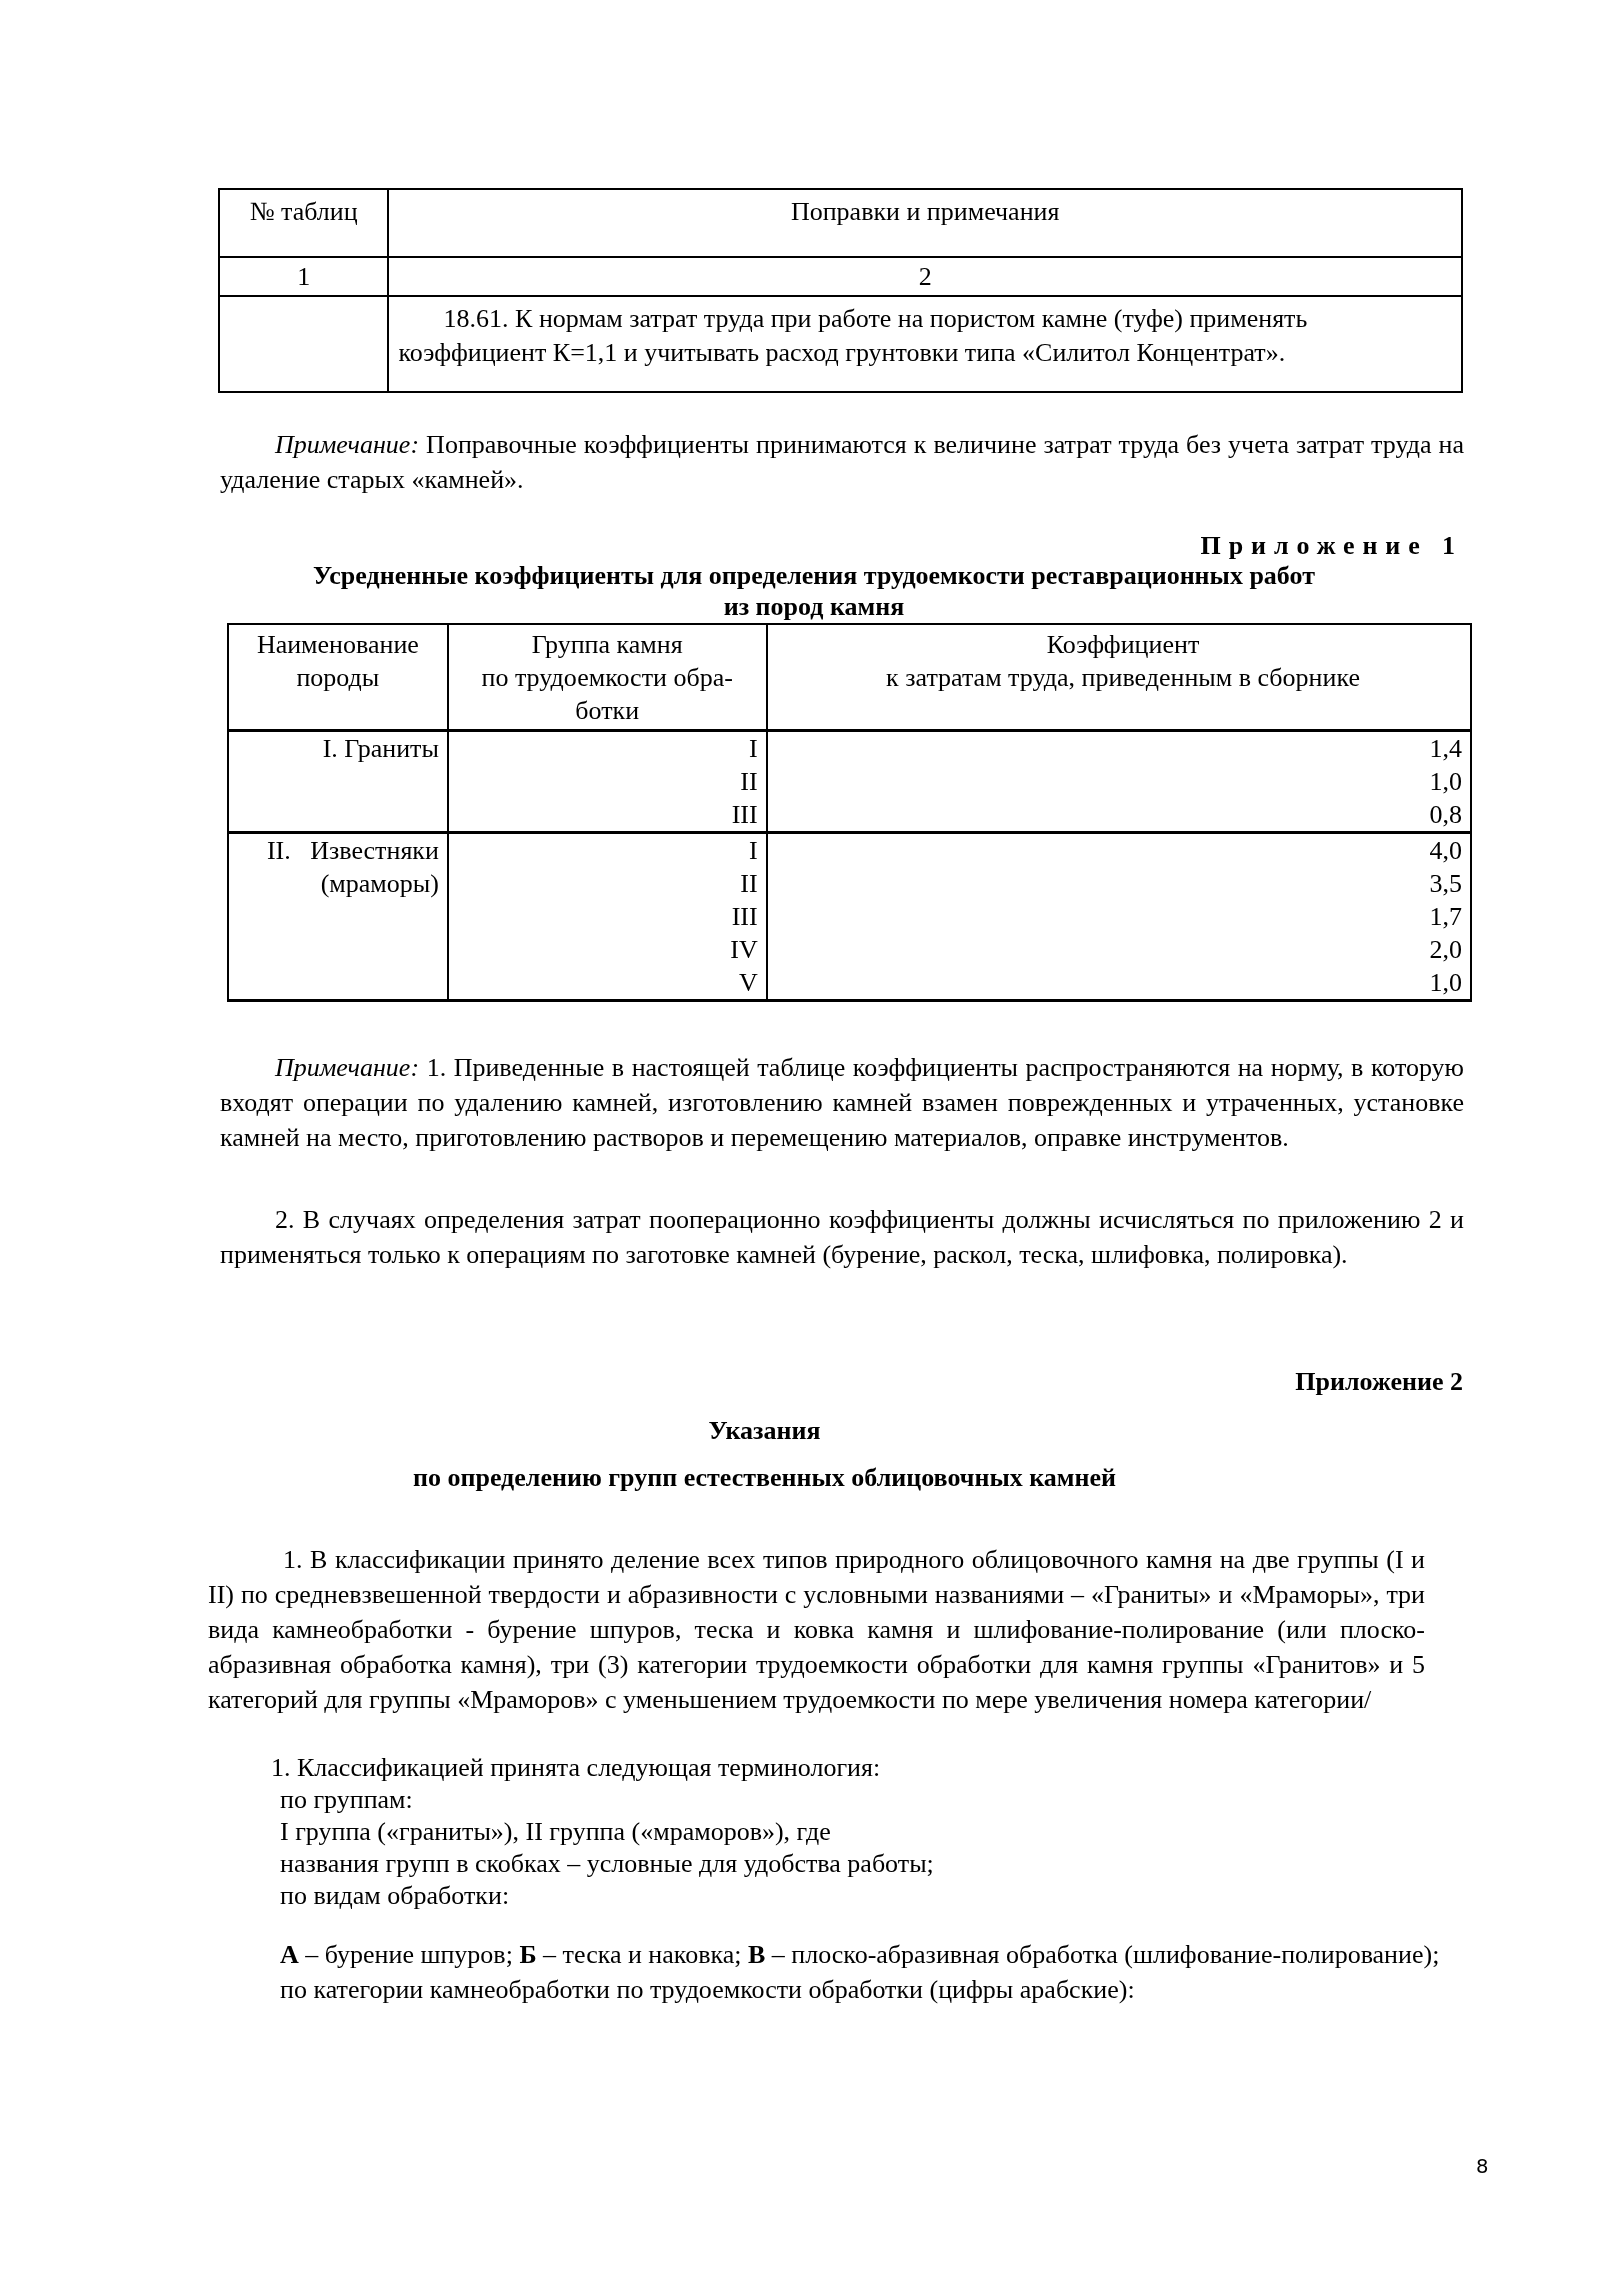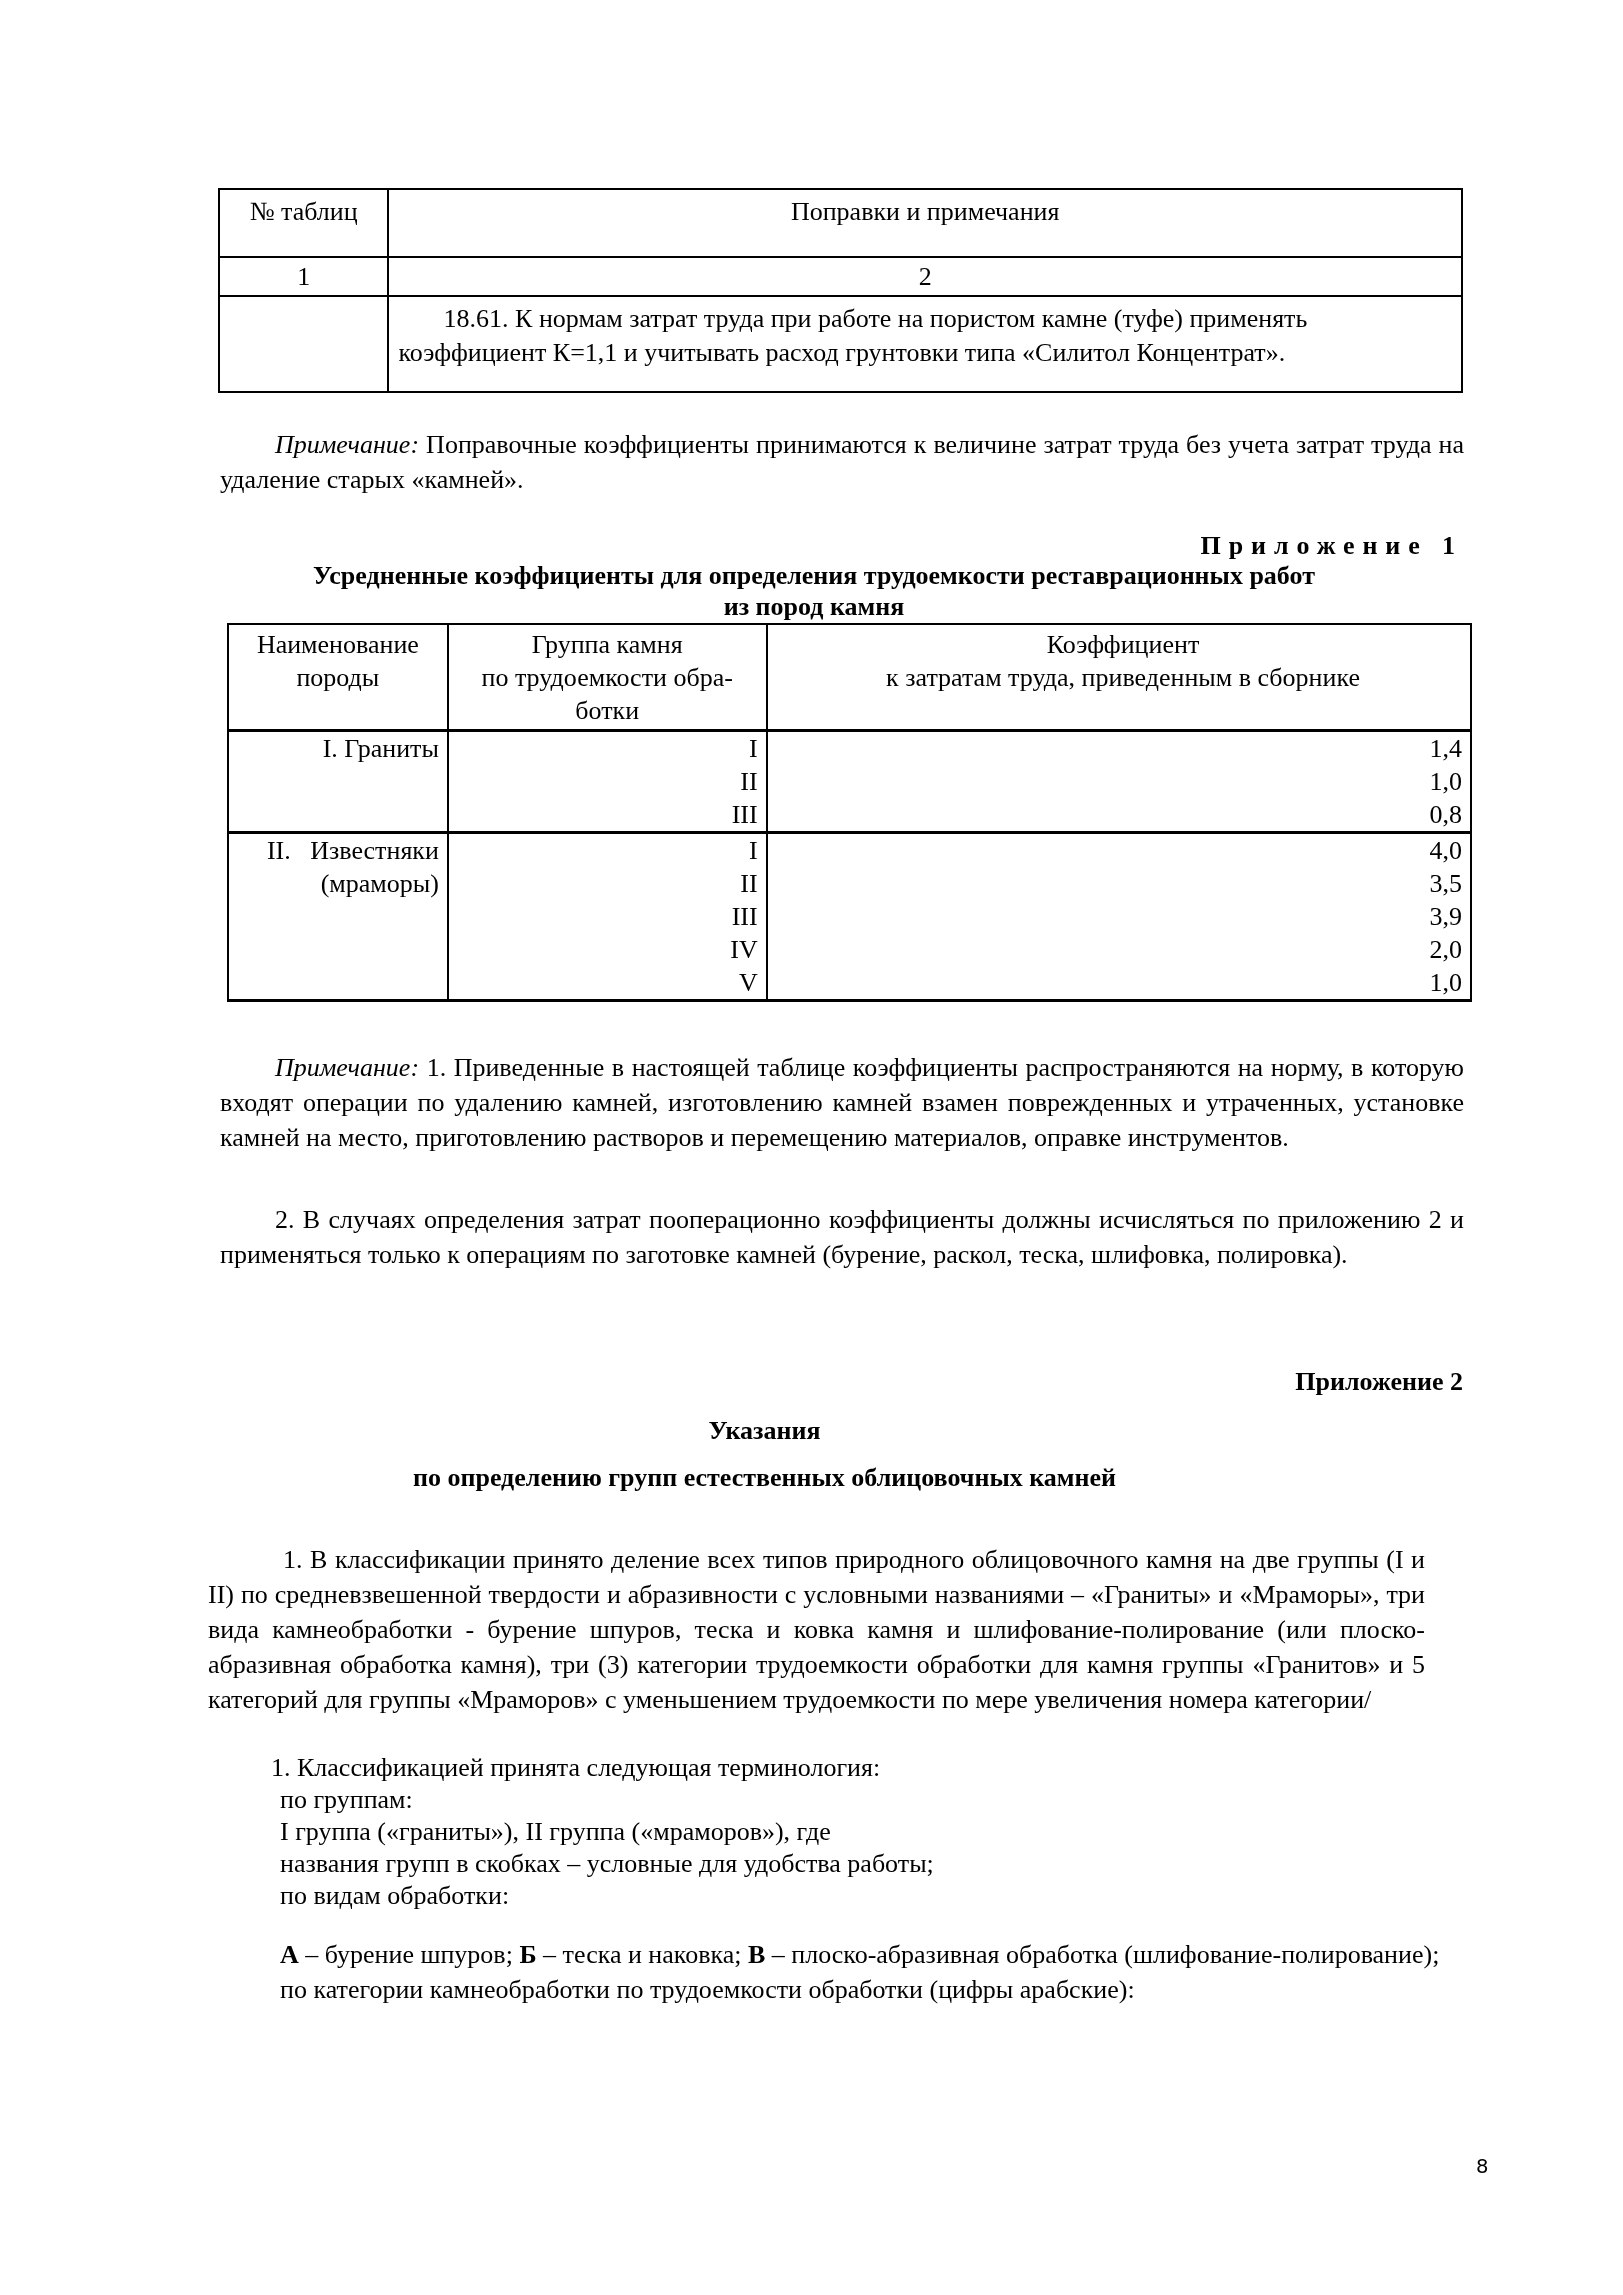--- a/index.html
+++ b/index.html
@@ -109,21 +109,21 @@
       <td class="c2 stack">
         <span>I</span>
         <span>II</span>
         <span>III</span>
         <span>IV</span>
         <span>V</span>
       </td>
       <td class="c3 stack">
         <span>4,0</span>
         <span>3,5</span>
-        <span>3,9</span>
+        <span>1,7</span>
         <span>2,0</span>
         <span>1,0</span>
       </td>
     </tr>
   </tbody>
 </table>
 
 <div class="abs para" style="top:1050px;">
   <p class="first"><span class="ital">Примечание:</span><span> 1. Приведенные в настоящей таблице коэффициенты распространяются на норму, в которую входят операции по удалению камней, изготовлению камней взамен поврежденных и утраченных, установке камней на место, приготовлению растворов и перемещению материалов, оправке инструментов.</span></p>
 </div>

